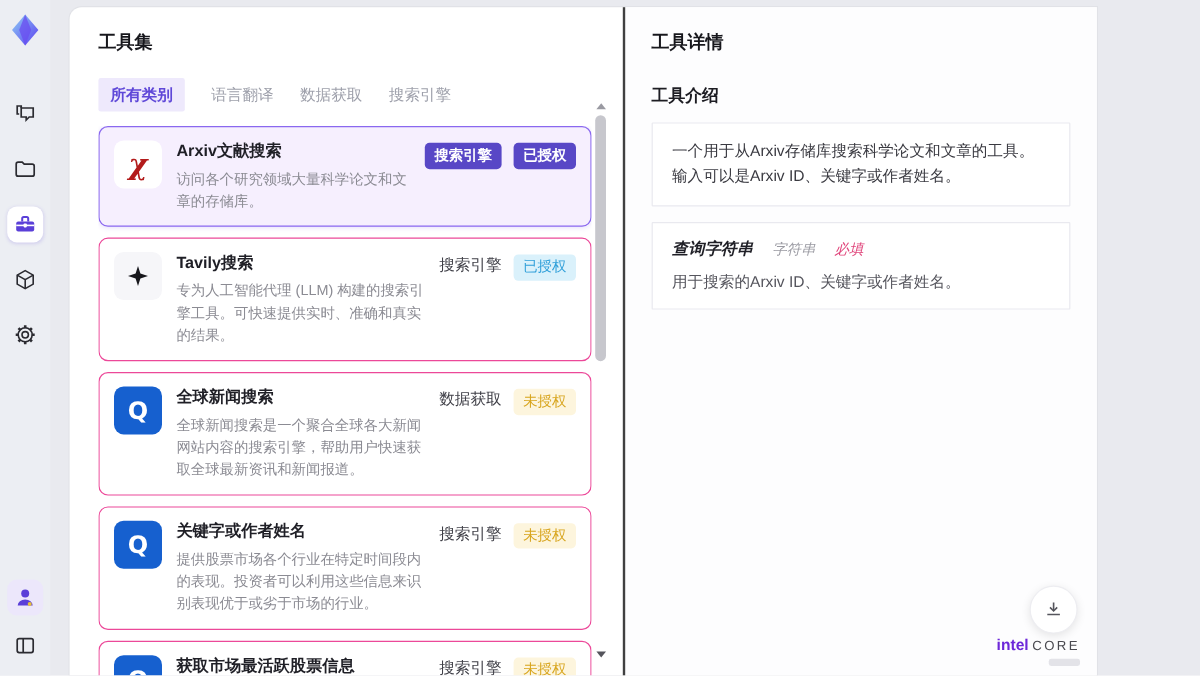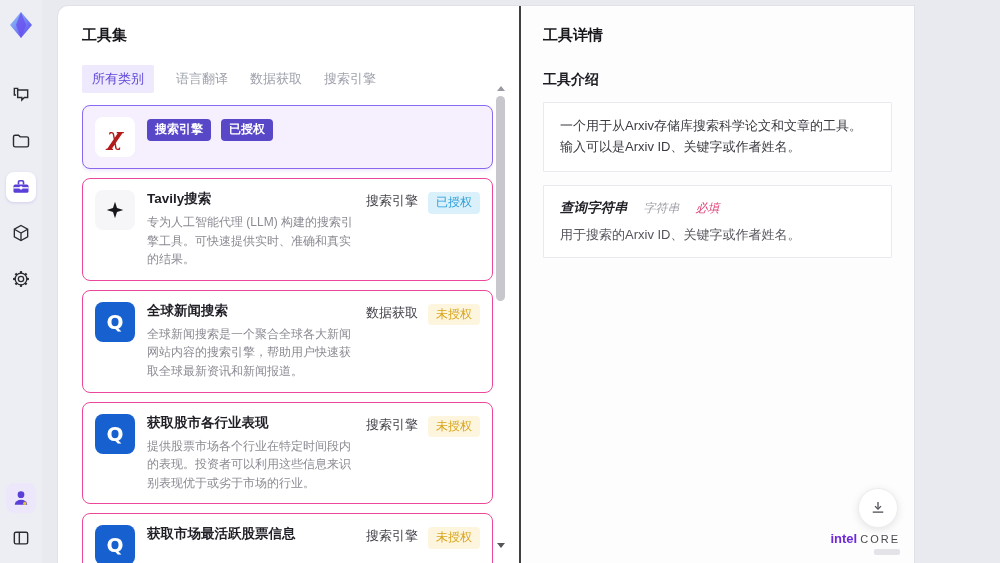--- a/index.html
+++ b/index.html
@@ -17,21 +17,21 @@
   .rail-bottom .nav-item.user { background:#ece7fb; }
 
   
   .content { position:absolute; left:58px; top:6px; width:856px; height:557px; background:#ffffff; border-radius:10px 0 0 0; display:flex; box-shadow:0 0 0 1px rgba(0,0,0,0.03); }
 
   
   .main { width:461px; position:relative; padding:20px 0 0 24px; }
   .page-title { font-size:15px; font-weight:700; color:#17171c; }
   .tabs { margin-top:20px; display:flex; align-items:center; gap:22px; font-size:13px; color:#9ea0ab; }
   .tab { cursor:pointer; padding:5px 0; white-space:nowrap; }
-  .tab.active { background:#eee9fc; color:#5f48d8; font-weight:400; padding:5px 10px; border-radius:2px; }
+  .tab.active { background:#eee9fc; color:#5f48d8; font-weight:700; padding:5px 10px; border-radius:2px; }
 
   .list { margin-top:12px; width:411px; height:458px; overflow:hidden; display:flex; flex-direction:column; gap:9px; }
   .tool-card { background:#fff; border:1px solid #ec4899; border-radius:8px; padding:11px 12px; display:flex; gap:12px; cursor:pointer; flex-shrink:0; }
   .tool-card.selected { background:#f6effe; border:1.5px solid #8a68ef; box-shadow:0 1px 4px rgba(122,84,235,.18); }
   .tool-icon { width:40px; height:40px; border-radius:8px; background:#f6f6f9; flex-shrink:0; display:flex; align-items:center; justify-content:center; overflow:hidden; }
   .tool-card.selected .tool-icon { background:#ffffff; }
   .tool-icon.blue { background:#1660cf; }
   .tool-icon .arxiv { font-family:"DejaVu Serif",serif; font-style:italic; font-weight:700; font-size:24px; color:#b31b1b; line-height:1; }
   .tool-icon .qmark { color:#fff; font-weight:700; font-size:20px; font-family:"DejaVu Sans",sans-serif; }
   .tool-text { flex:1; min-width:0; }
@@ -163,20 +163,24 @@
         <span class="tab">数据获取</span>
         <span class="tab">搜索引擎</span>
       </div>
 
       <div class="list">
 
         <div class="tool-card selected">
           <div class="tool-icon">
             <span class="arxiv">χ</span>
           </div>
+          <div class="tool-text">
+            <div class="tool-name">Arxiv文献搜索</div>
+            <div class="tool-desc">访问各个研究领域大量科学论文和文章的存储库。</div>
+          </div>
           <div class="tool-meta">
             <span class="badge solid">搜索引擎</span>
             <span class="badge solid">已授权</span>
           </div>
         </div>
 
         <div class="tool-card">
           <div class="tool-icon">
             <svg width="20" height="20" viewBox="0 0 24 24">
               <path d="M12 2 L14.4 9.6 L22 12 L14.4 14.4 L12 22 L9.6 14.4 L2 12 L9.6 9.6 Z" fill="#17171c"></path>
@@ -204,21 +208,21 @@
             <span class="cat-label">数据获取</span>
             <span class="badge unauth">未授权</span>
           </div>
         </div>
 
         <div class="tool-card">
           <div class="tool-icon blue">
             <span class="qmark">Q</span>
           </div>
           <div class="tool-text">
-            <div class="tool-name">获取股市各行业表现</div>
+            <div class="tool-name">关键字或作者姓名</div>
             <div class="tool-desc">提供股票市场各个行业在特定时间段内的表现。投资者可以利用这些信息来识别表现优于或劣于市场的行业。</div>
           </div>
           <div class="tool-meta">
             <span class="cat-label">搜索引擎</span>
             <span class="badge unauth">未授权</span>
           </div>
         </div>
 
         <div class="tool-card">
           <div class="tool-icon blue">

